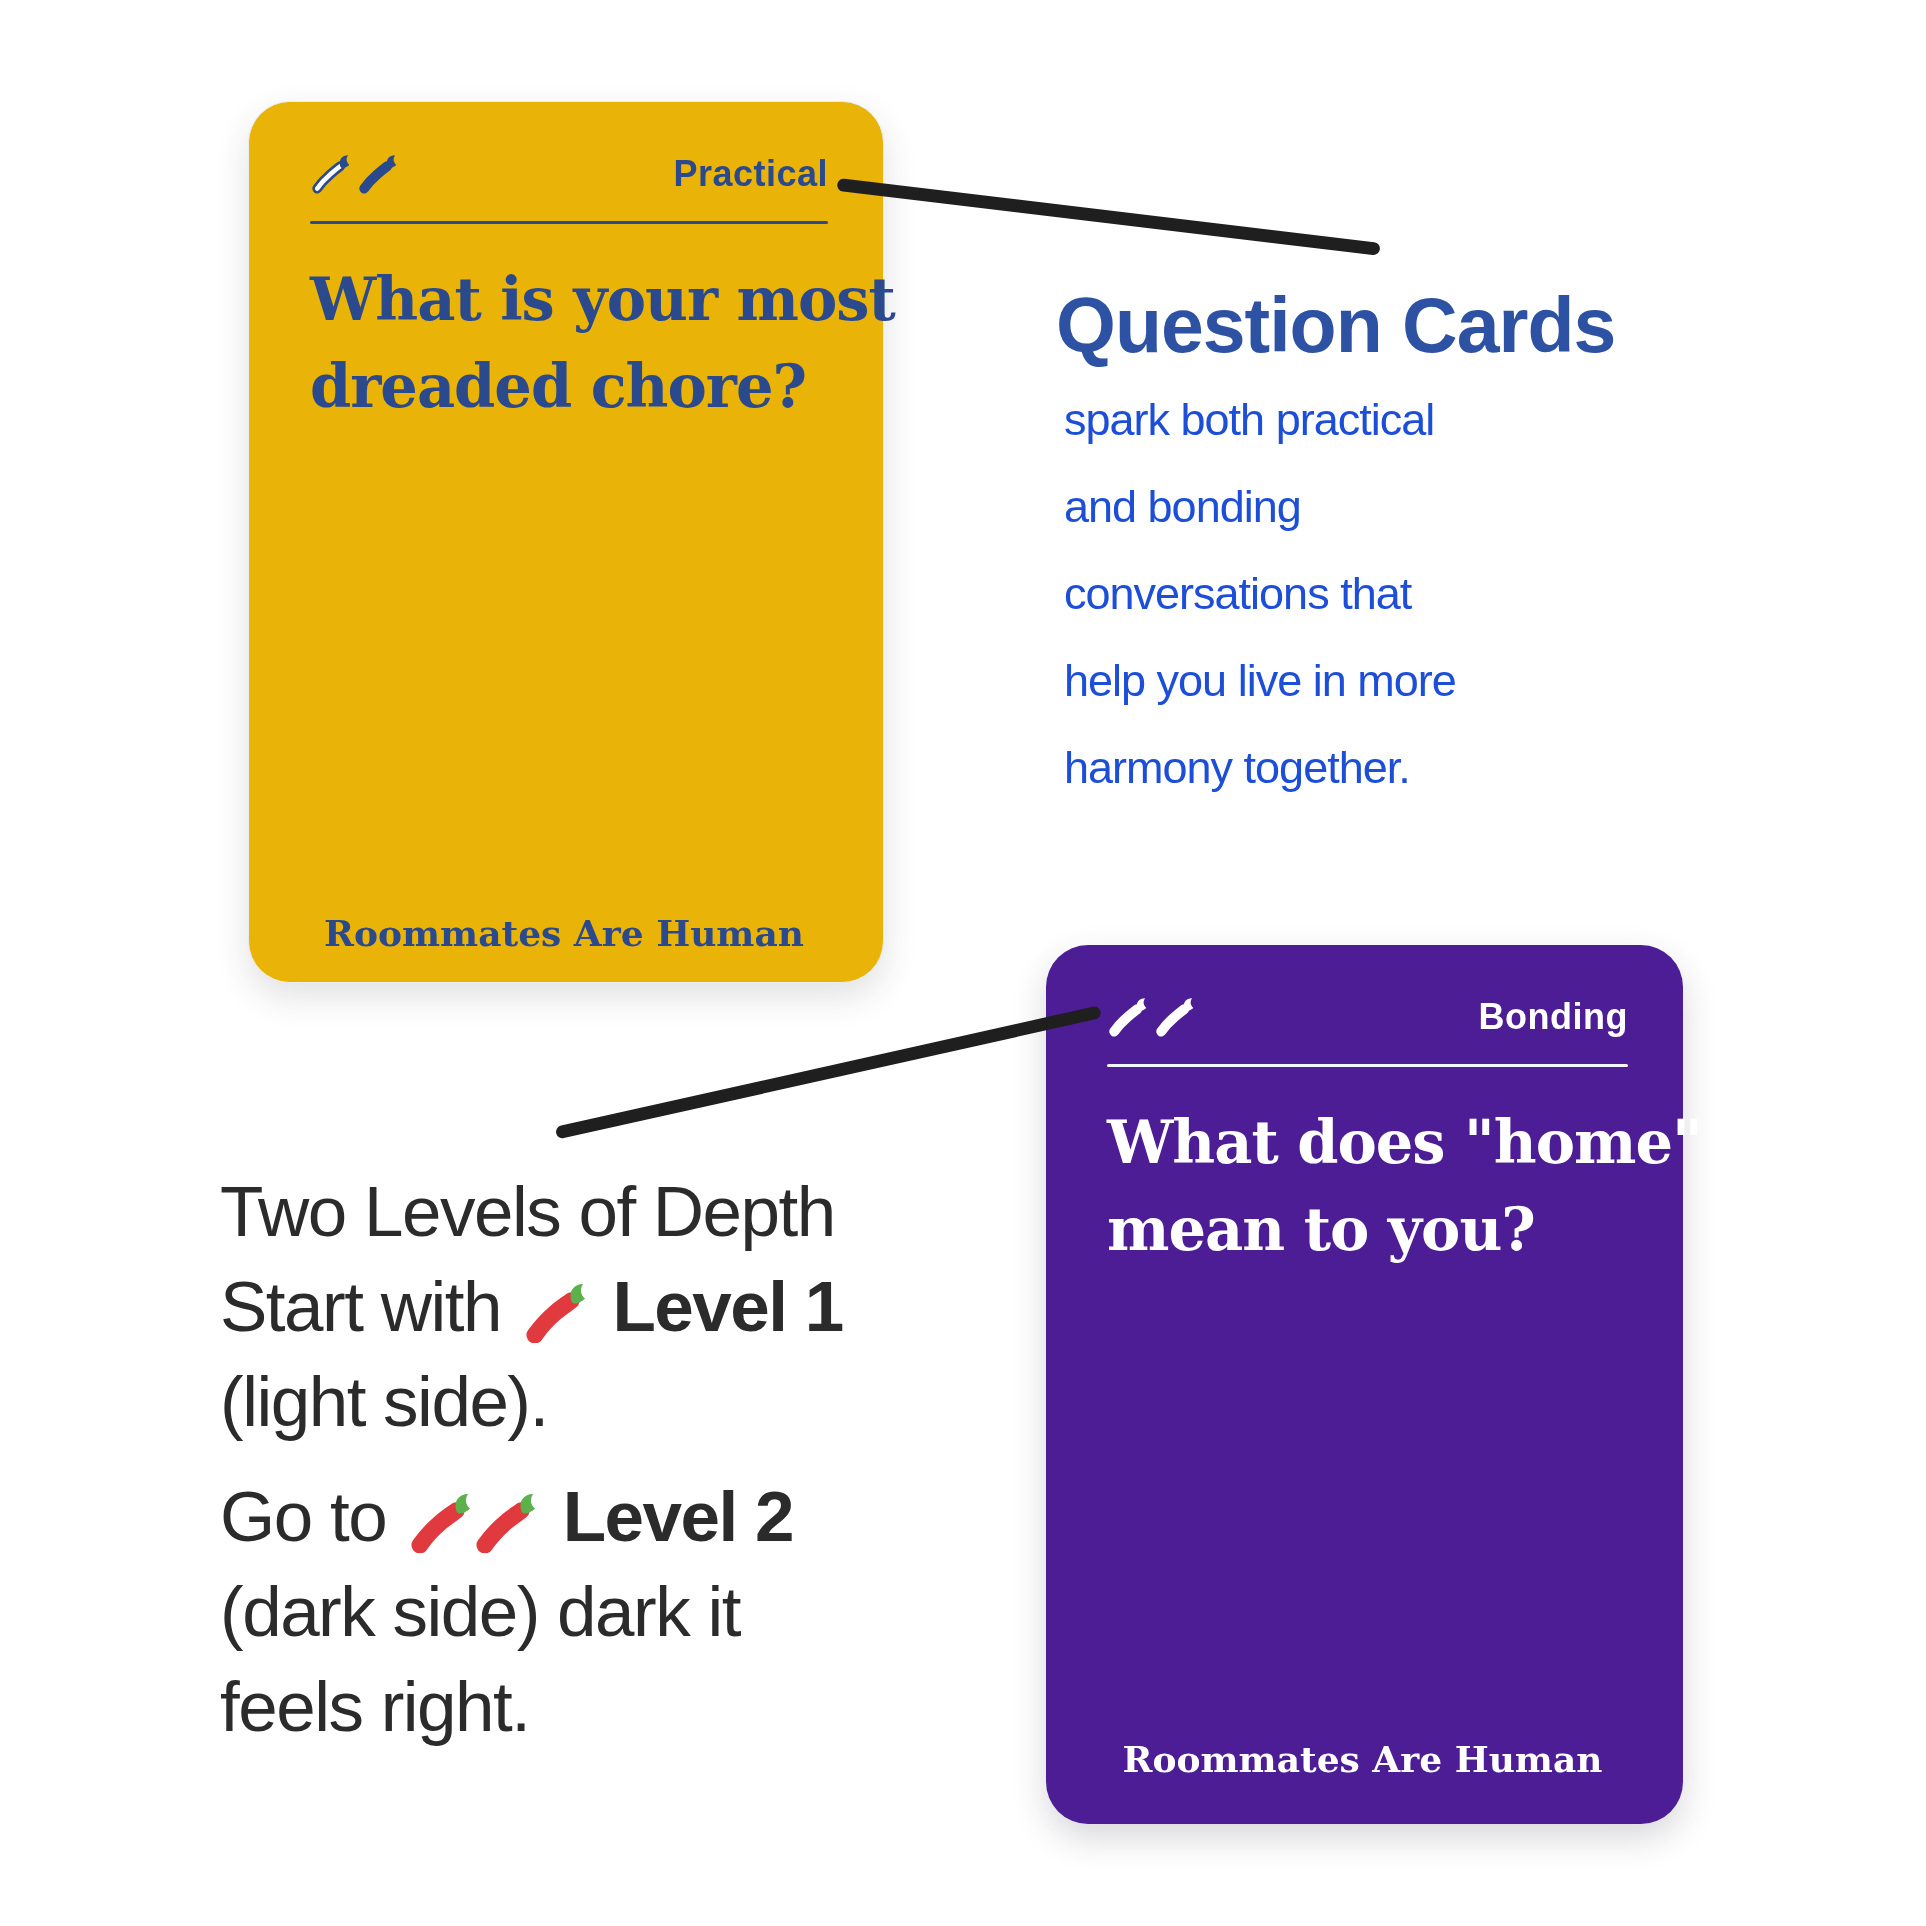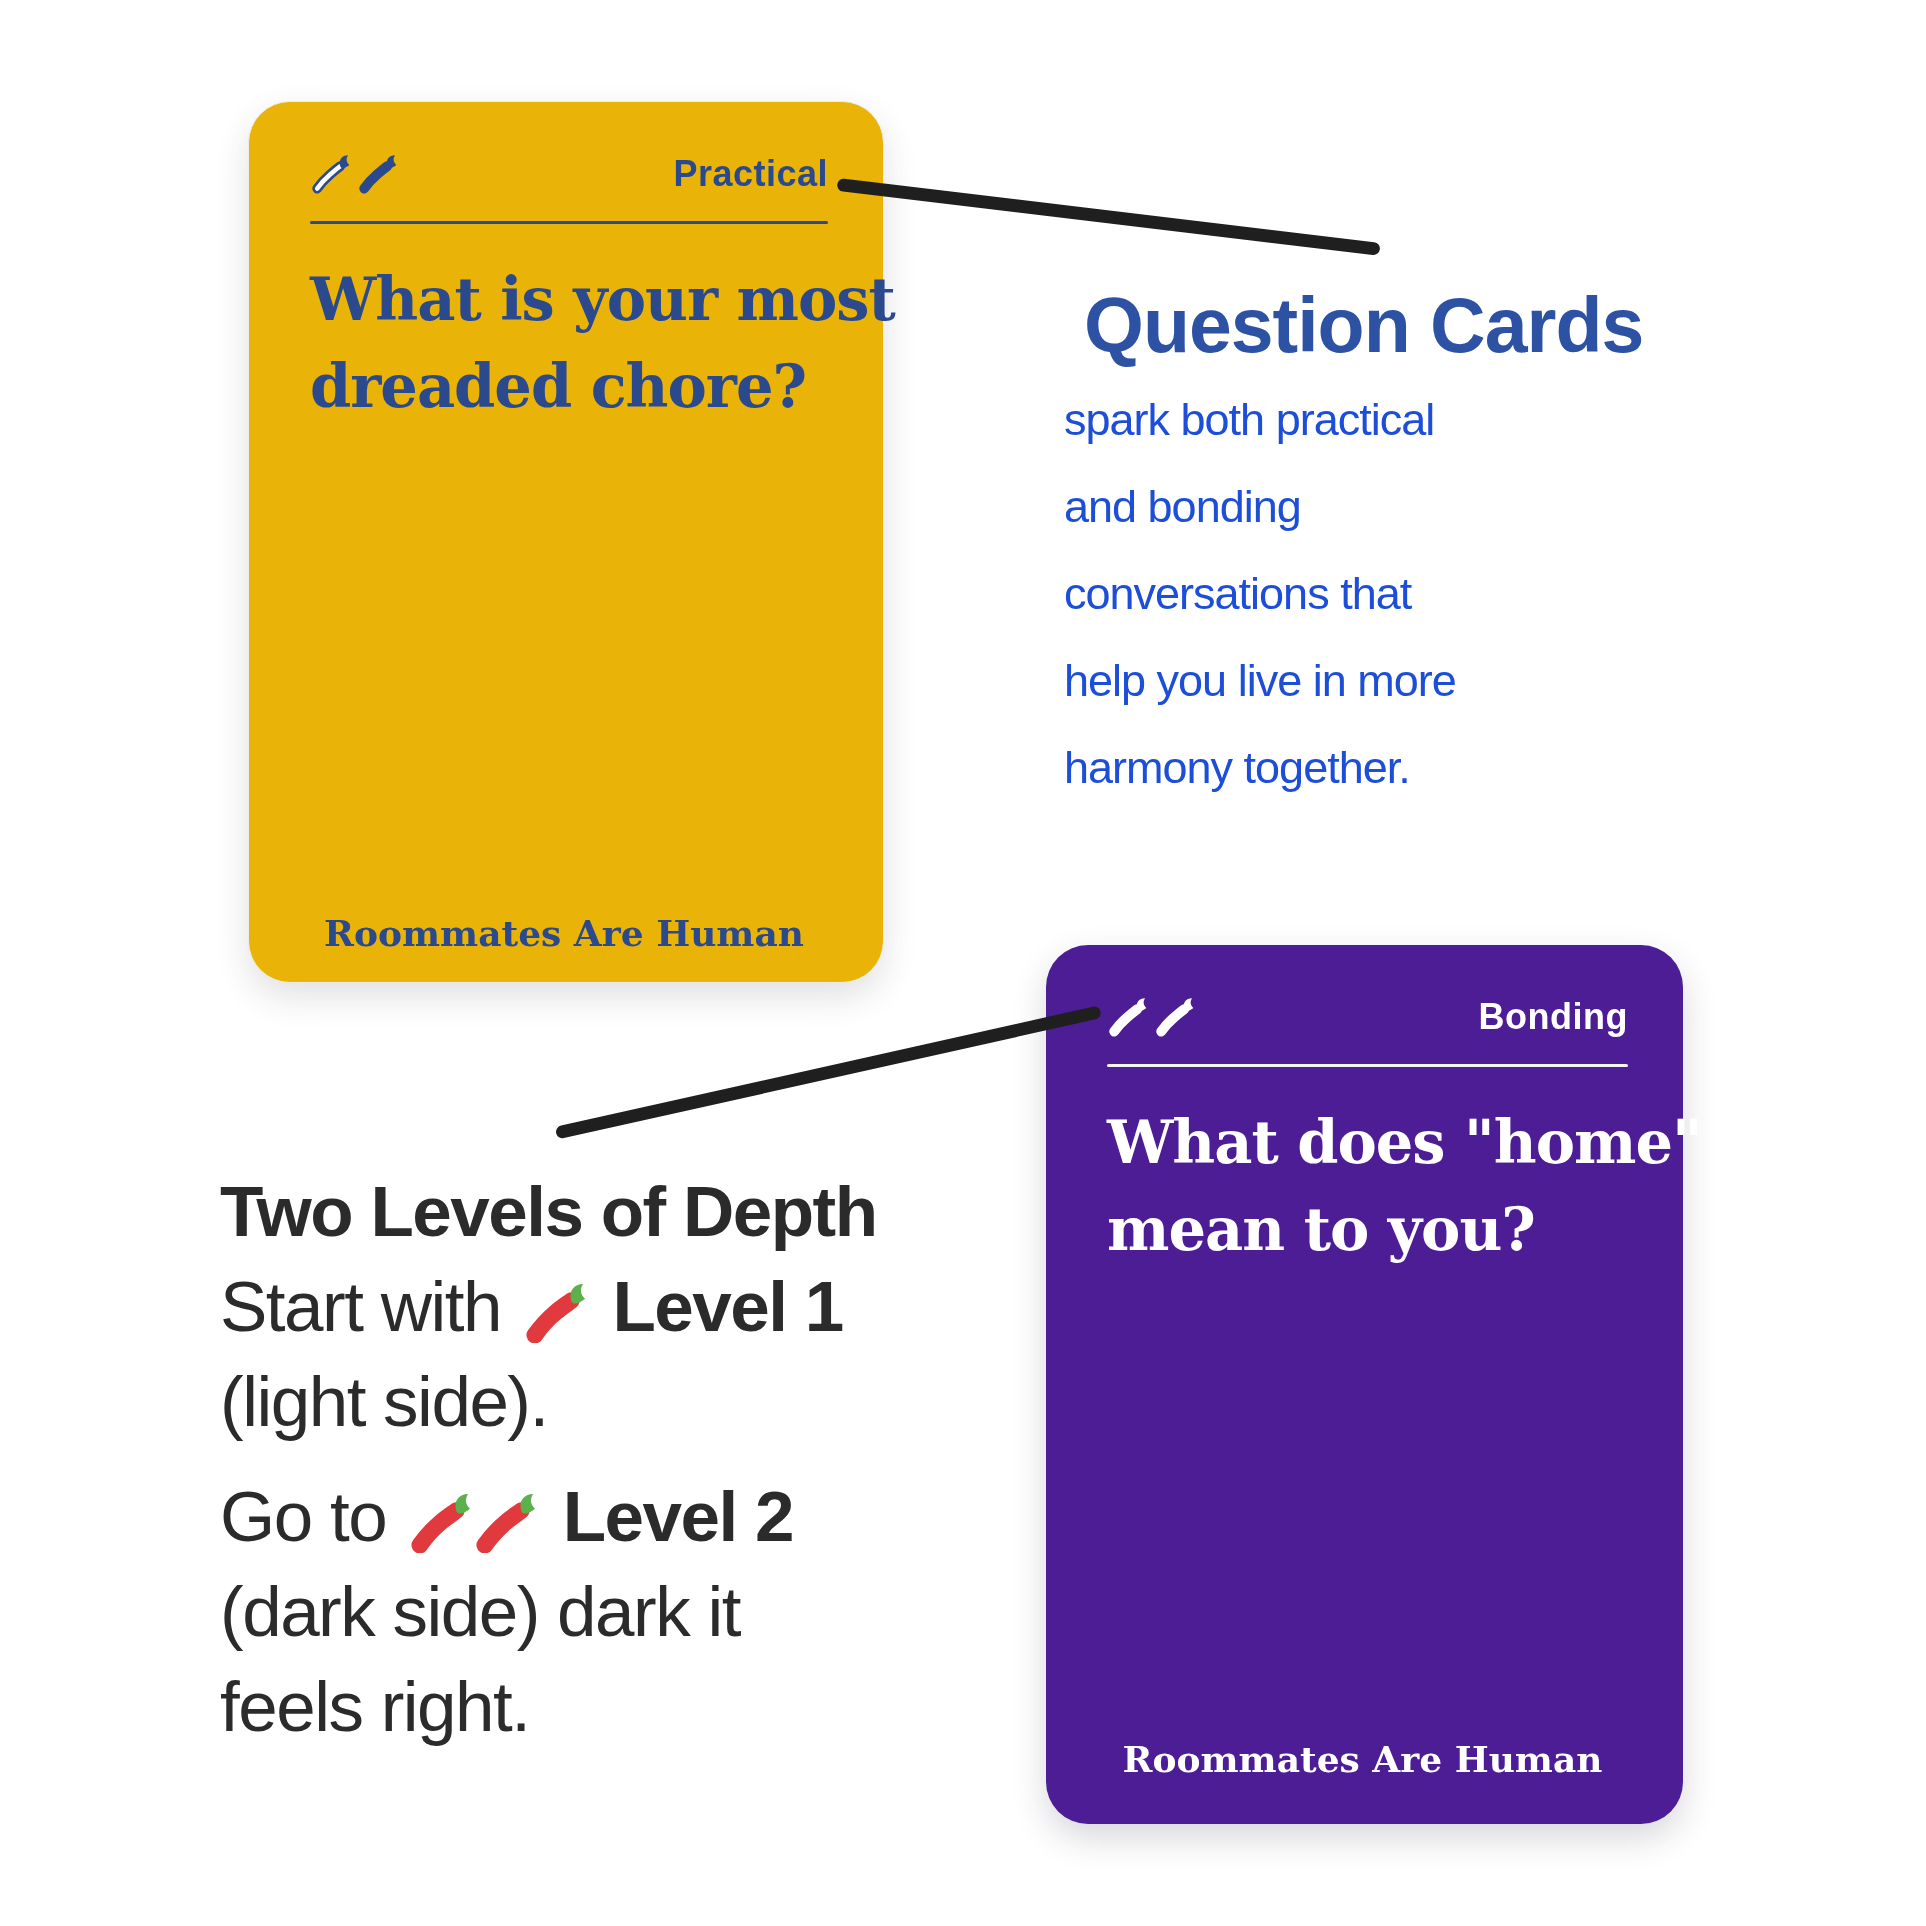--- a/index.html
+++ b/index.html
@@ -47,33 +47,33 @@
   .card-white .question{color:#2b4a8e;}
   .card-blue  .question{color:#ffffff;}
   .card-footer{
     position:absolute;left:0;right:4px;text-align:center;
     font-family:"DejaVu Serif",serif;font-weight:bold;font-size:36px;letter-spacing:0;
   }
   .card-white .card-footer{bottom:28px;color:#2b4a8e;}
   .card-blue  .card-footer{bottom:44px;color:#ffffff;}
   
   .anno1-heading{
-    position:absolute;left:1084px;top:281px;
+    position:absolute;left:1056px;top:281px;
     font-size:77px;font-weight:bold;letter-spacing:-1px;color:#2d52a4;white-space:nowrap;
   }
   .anno1-body{
     position:absolute;left:1064px;top:376px;
     font-size:45px;line-height:87px;letter-spacing:-1px;color:#1d4ed8;white-space:nowrap;
   }
   
   .anno2{
     position:absolute;left:220px;top:1164px;
     font-size:71px;line-height:95px;letter-spacing:-1.5px;color:#2b2b2b;white-space:nowrap;
   }
-  .anno2 .h{font-weight:bold;}
+  .anno2 .h{font-weight:normal;}
   .anno2 b{font-weight:bold;}
   .anno2 .para2{margin-top:20px;}
   .anno2 svg.chili-red{vertical-align:-12px;margin:0 6px;}
   
   .overlay{
     position:absolute;left:0;top:0;width:1927px;height:1927px;pointer-events:none;
   }
   .connector{stroke:#1f1f1f;stroke-width:13;stroke-linecap:round;}
 </style>
 </head>

